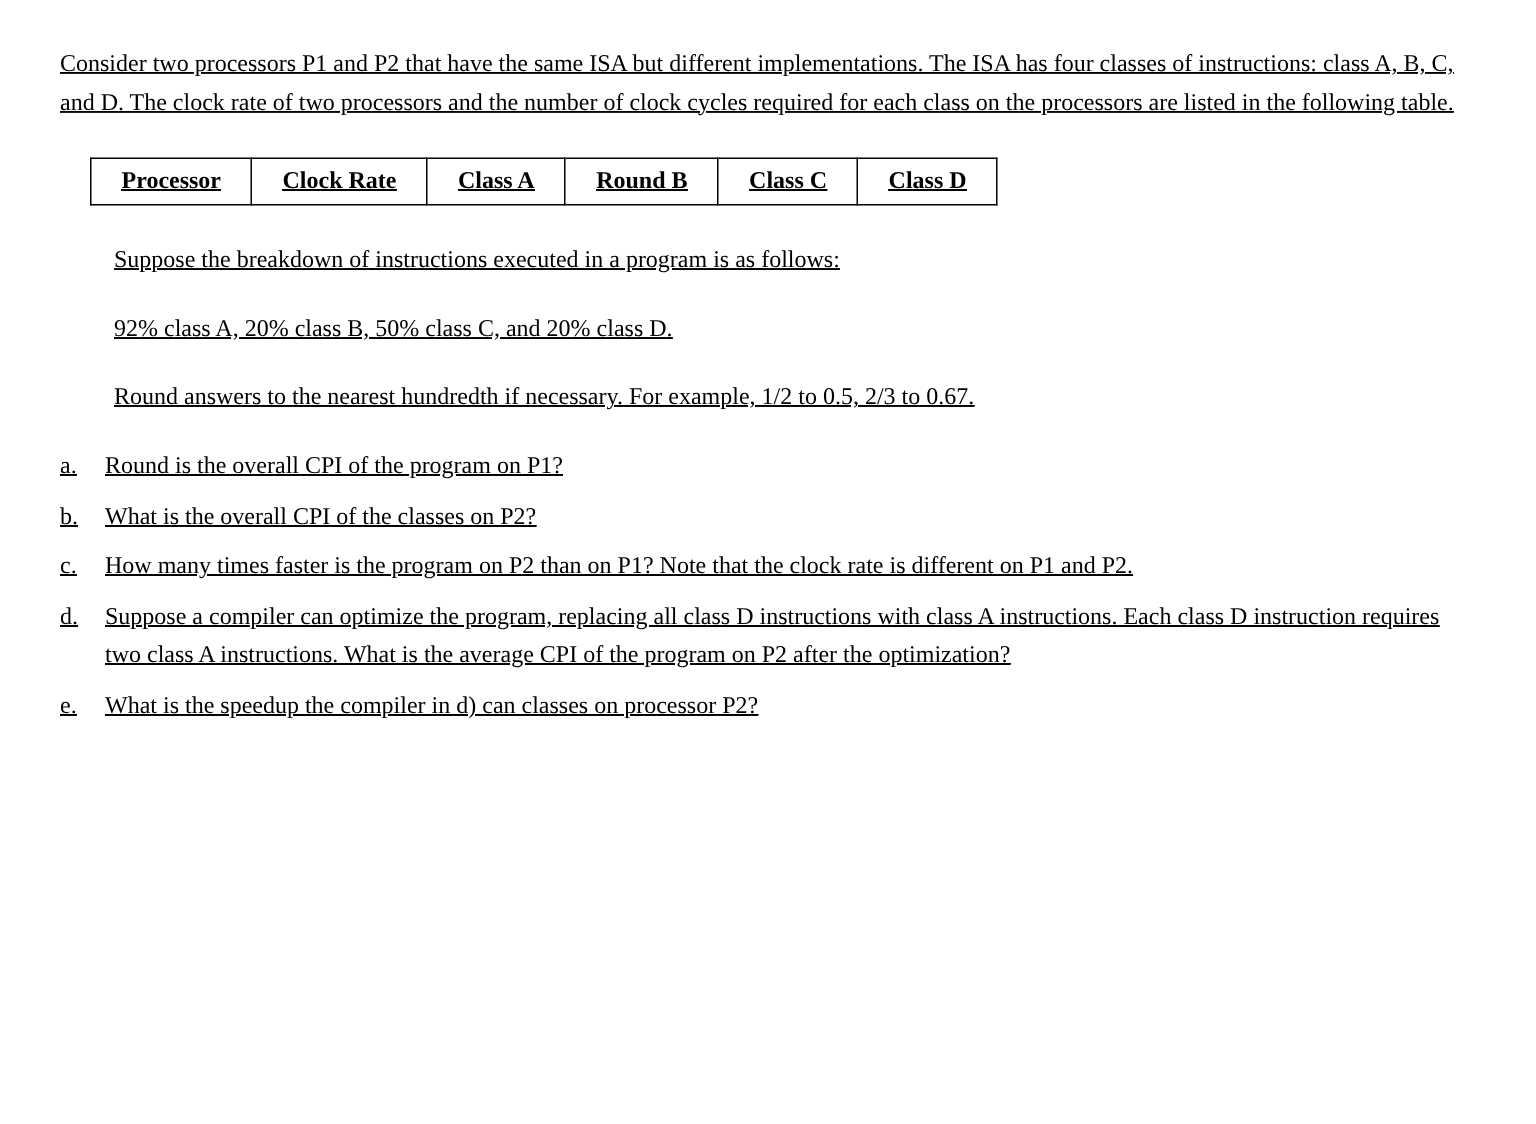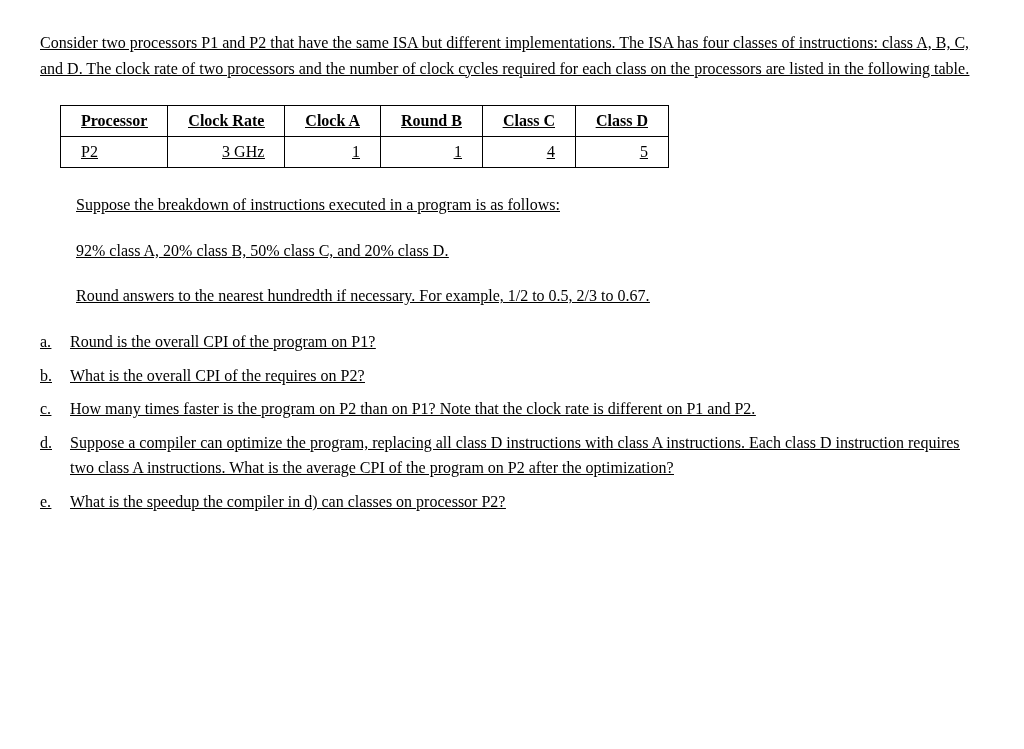--- a/index.html
+++ b/index.html
@@ -28,21 +28,21 @@
     }
 
     table {
       border-collapse: collapse;
       margin-left: 20px;
     }
 
     table th, table td {
       border: 1px solid #000;
       padding: 6px 20px;
-      text-align: right;
+      text-align: left;
     }
 
     table th {
       font-weight: bold;
       text-decoration: underline;
     }
 
     table th:first-child, table td:first-child {
       text-align: left;
     }
@@ -76,35 +76,27 @@
 <body>
 
 <p class="intro-text">Consider two processors P1 and P2 that have the same ISA but different implementations. The ISA has four classes of instructions: class A, B, C, and D. The clock rate of two processors and the number of clock cycles required for each class on the processors are listed in the following table.</p>
 
 <div class="table-container">
   <table>
     <thead>
       <tr>
         <th>Processor</th>
         <th>Clock Rate</th>
-        <th>Clock A</th>
+        <th>Class A</th>
         <th>Round B</th>
         <th>Class C</th>
         <th>Class D</th>
       </tr>
     </thead>
     <tbody>
-      <tr>
-        <td>P2</td>
-        <td>3 GHz</td>
-        <td>1</td>
-        <td>1</td>
-        <td>4</td>
-        <td>5</td>
-      </tr>
     </tbody>
   </table>
 </div>
 
 <div class="section">
   <p>Suppose the breakdown of instructions executed in a program is as follows:</p>
 </div>
 
 <div class="section">
   <p>92% class A, 20% class B, 50% class C, and 20% class D.</p>
@@ -114,21 +106,21 @@
   <p>Round answers to the nearest hundredth if necessary. For example, 1/2 to 0.5, 2/3 to 0.67.</p>
 </div>
 
 <div class="questions">
   <div class="question-item">
     <span class="question-letter">a.</span>
     <span class="question-text">Round is the overall CPI of the program on P1?</span>
   </div>
   <div class="question-item">
     <span class="question-letter">b.</span>
-    <span class="question-text">What is the overall CPI of the requires on P2?</span>
+    <span class="question-text">What is the overall CPI of the classes on P2?</span>
   </div>
   <div class="question-item">
     <span class="question-letter">c.</span>
     <span class="question-text">How many times faster is the program on P2 than on P1? Note that the clock rate is different on P1 and P2.</span>
   </div>
   <div class="question-item">
     <span class="question-letter">d.</span>
     <span class="question-text">Suppose a compiler can optimize the program, replacing all class D instructions with class A instructions. Each class D instruction requires two class A instructions. What is the average CPI of the program on P2 after the optimization?</span>
   </div>
   <div class="question-item">

